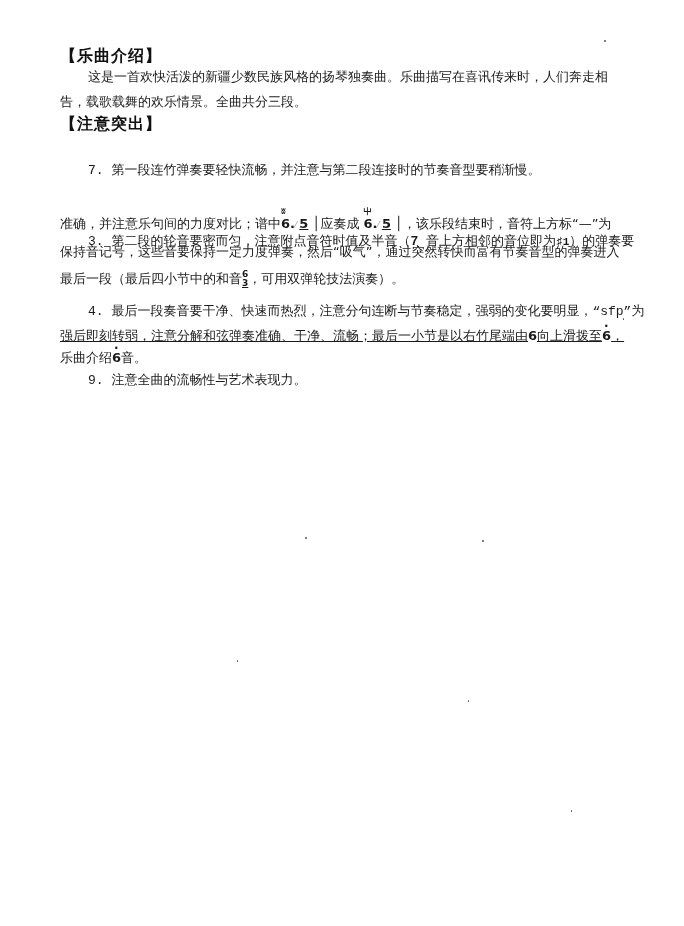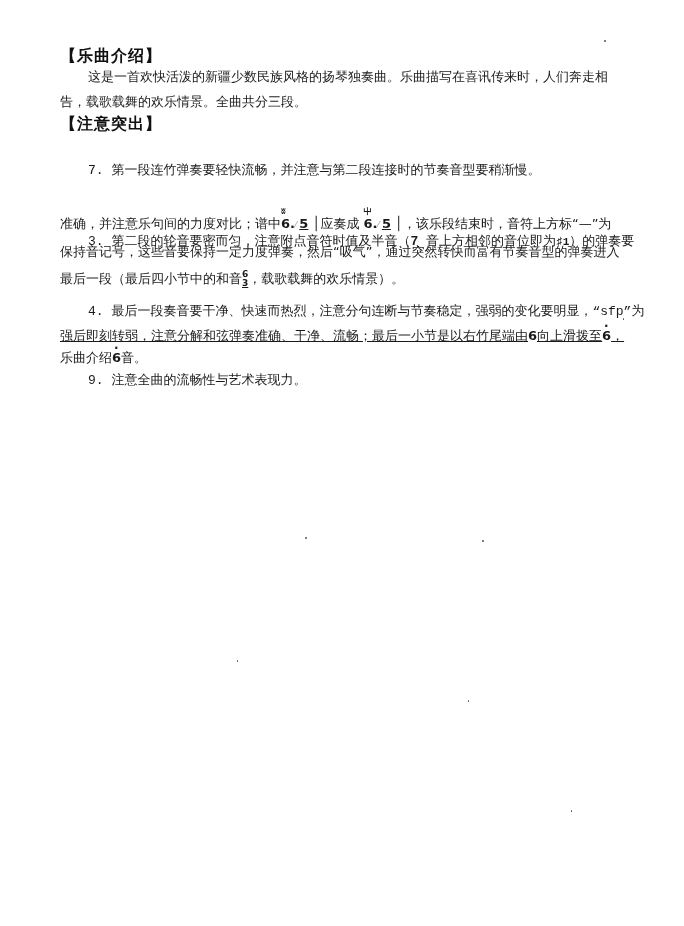--- a/index.html
+++ b/index.html
@@ -43,21 +43,21 @@
     <span>3. 第二段的轮音要密而匀，注意附点音符时值及半音（</span><span class="note">7̣</span><span> 音上方相邻的音位即为</span><span class="note" style="font-size:11px;">♯1</span><span>）的弹奏要</span>
   </div>
 
   <div class="line flush" style="top:216px;">
     <span>准确，并注意乐句间的力度对比；谱中</span><span class="note"><span class="orn">ʬ</span><span>6.</span></span><span style="font-size:9px;color:#999;">⁄ </span> <span class="uline">5</span> <span>│</span><span>应奏成</span> <span class="note"><span class="orn">屮</span><span>6.</span></span><span style="font-size:9px;color:#999;">⁄ </span> <span class="uline">5</span> <span>│</span><span>，该乐段结束时，音符上方标“—”为</span>
   </div>
 
   <div class="line flush" style="top:244px;">保持音记号，这些音要保持一定力度弹奏，然后“吸气”，通过突然转快而富有节奏音型的弹奏进入</div>
 
   <div class="line flush" style="top:270px;">
-    <span>最后一段（最后四小节中的和音</span><span class="chord"><span style="display:block;">6</span><span style="display:block;text-decoration:underline;">3</span></span><span>，载歌载舞的欢乐情景）。</span>
+    <span>最后一段（最后四小节中的和音</span><span class="chord"><span style="display:block;">6</span><span style="display:block;text-decoration:underline;">3</span></span><span>，可用双弹轮技法演奏）。</span>
   </div>
 
   <div class="line indent" style="top:304px;">4. 最后一段奏音要干净、快速而热烈，注意分句连断与节奏稳定，强弱的变化要明显，“sfp”为</div>
   <div class="line flush" style="top:328px;text-decoration:underline;">
     <span>强后即刻转弱，注意分解和弦弹奏准确、干净、流畅；最后一小节是以右竹尾端由</span><span class="note">6</span><span>向上滑拨至</span><span class="dotabove">6</span><span>，</span>
   </div>
   <div class="line flush" style="top:350px;">
     <span>乐曲介绍</span><span class="dotabove">6</span><span>音。</span>
   </div>
 

